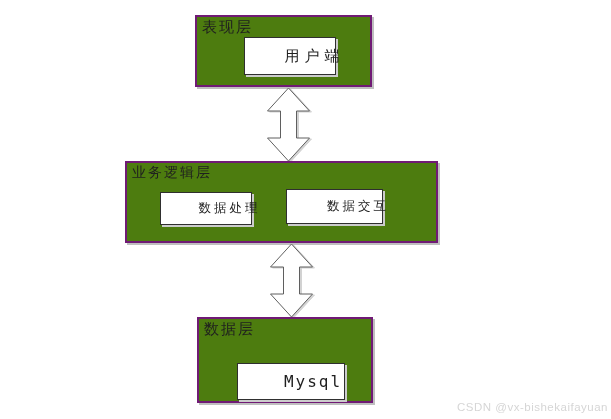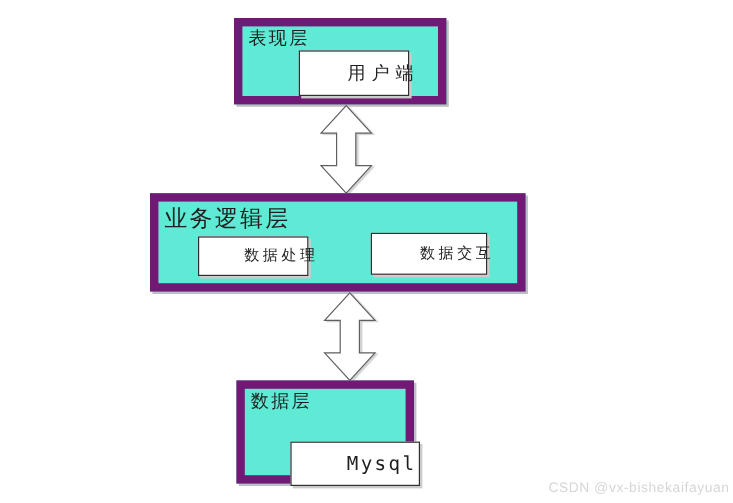--- a/index.html
+++ b/index.html
@@ -6,22 +6,22 @@
   .canvas {
     position: relative;
     width: 611px;
     height: 419px;
     background: #ffffff;
     overflow: hidden;
     font-family: "Liberation Serif", "DejaVu Serif", serif;
   }
   .layer {
     position: absolute;
-    background: #5eead4;
-    border: 7px solid #701a75;
+    background: #4d7c0f;
+    border: 2px solid #701a75;
     box-shadow: 2px 2px 0 #bfbfbf;
     box-sizing: border-box;
   }
   .layer-label {
     position: absolute;
     left: 5px;
     top: 1px;
     color: #1f1f1f;
     letter-spacing: 2px;
     white-space: nowrap;
@@ -72,34 +72,34 @@
     <div class="node node-lg" style="left:47px; top:20px; width:92px; height:38px;">
       <span>用户端</span>
     </div>
   </div>
 
   <svg class="arrow" style="left:266px; top:87px;" width="45" height="75" viewBox="0 0 45 75">
     <polygon points="22.5,1 43.5,24 30.5,24 30.5,51 43.5,51 22.5,74 1.5,51 14.5,51 14.5,24 1.5,24" fill="#ffffff" stroke="#5f5f5f" stroke-width="1"></polygon>
   </svg>
 
   <div class="layer" style="left:125px; top:161px; width:313px; height:82px;">
-    <span class="layer-label" style="font-size:19px;">业务逻辑层</span>
+    <span class="layer-label" style="font-size:14px;">业务逻辑层</span>
     <div class="node node-sm" style="left:33px; top:29px; width:92px; height:33px;font-family:Liberation Serif, serif;">
       <span>数据处理</span>
     </div>
-    <div class="node node-sm" style="left:177px; top:26px; width:97px; height:35px;text-align:center;">
+    <div class="node node-sm" style="left:159px; top:26px; width:97px; height:35px;text-align:center;">
       <span>数据交互</span>
     </div>
   </div>
 
   <svg class="arrow" style="left:269px; top:243px;" width="45" height="75" viewBox="0 0 45 75">
     <polygon points="22.5,1 43.5,24 30.5,24 30.5,51 43.5,51 22.5,74 1.5,51 14.5,51 14.5,24 1.5,24" fill="#ffffff" stroke="#5f5f5f" stroke-width="1"></polygon>
   </svg>
 
-  <div class="layer" style="left:197px; top:317px; width:148px; height:86px;">
+  <div class="layer" style="left:197px; top:317px; width:176px; height:86px;">
     <span class="layer-label" style="font-size:15px;">数据层</span>
     <div class="node node-mono" style="left:38px; top:44px; width:108px; height:37px;">
       <span>Mysql</span>
     </div>
   </div>
 
   <span class="watermark">CSDN @vx-bishekaifayuan</span>
 
 </div>
 

